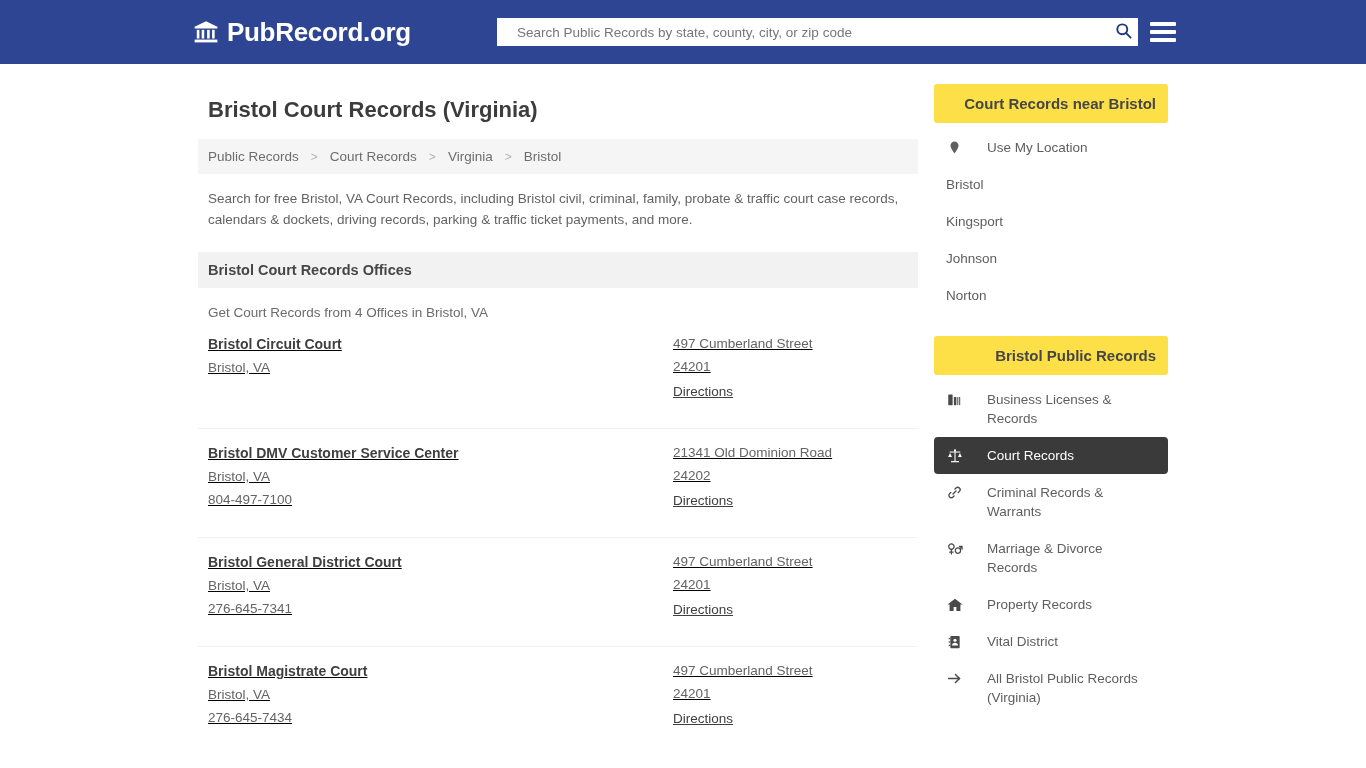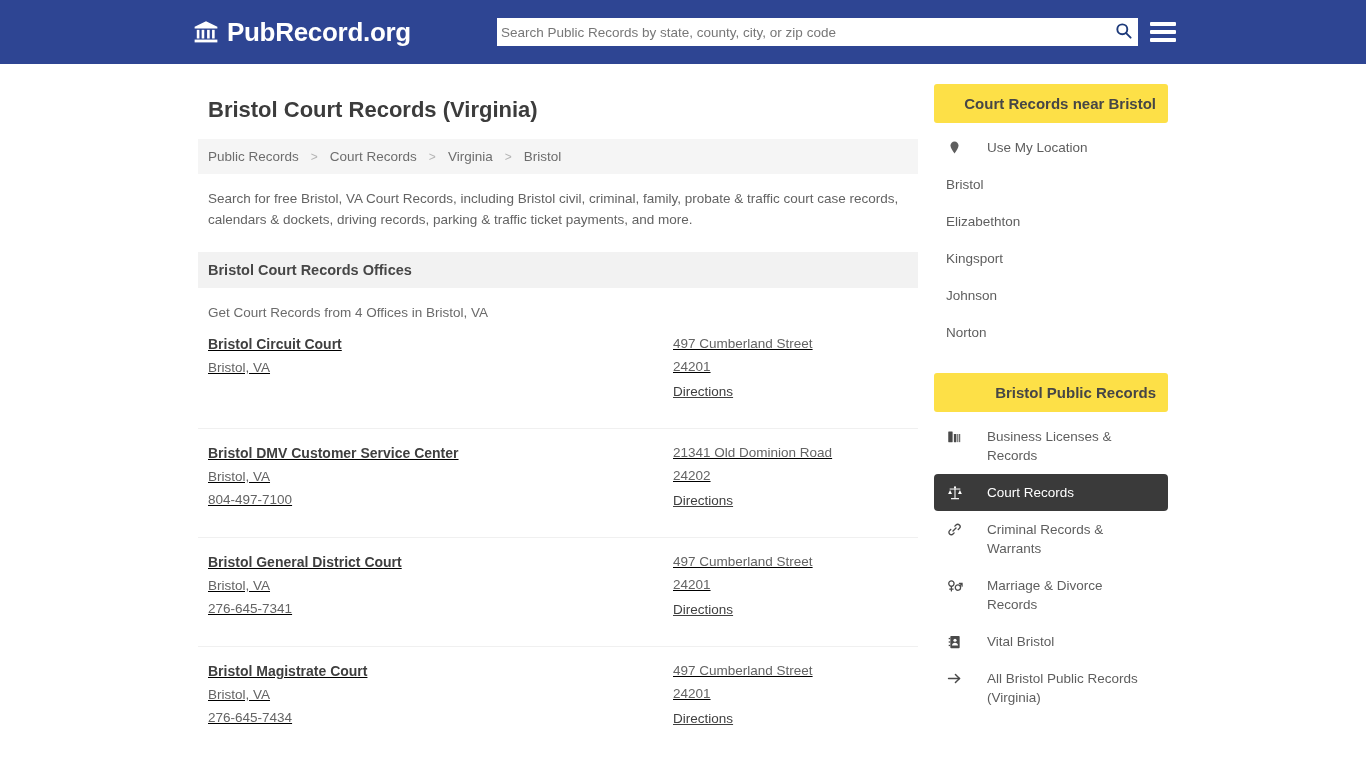--- a/index.html
+++ b/index.html
@@ -42,21 +42,21 @@
     height: 28px;
     background: #ffffff;
     display: flex;
     align-items: center;
   }
   .search-input {
     flex: 1;
     border: none;
     outline: none;
     height: 20px;
-    padding: 0 4px;
+    padding: 0 20px;
     font-size: 13.5px;
     font-family: "Liberation Sans", sans-serif;
     color: #333;
     background: transparent;
   }
   .search-input::placeholder { color: #777; }
   .search-btn {
     width: 30px; height: 28px;
     border: none; background: transparent;
     display: flex; align-items: center; justify-content: center;
@@ -340,23 +340,20 @@
               <path d="M12 1C7.9 1 4.6 4.3 4.6 8.4c0 5.6 7.4 14.6 7.4 14.6s7.4-9 7.4-14.6C19.4 4.3 16.1 1 12 1z"></path>
             </svg>
           </span>
           <span>Use My Location</span>
         </div>
 
         <div class="side-item plain">
           <span>Bristol</span>
         </div>
         <div class="side-item plain">
-          <span>Elizabethton</span>
-        </div>
-        <div class="side-item plain">
           <span>Kingsport</span>
         </div>
         <div class="side-item plain">
           <span>Johnson</span>
         </div>
         <div class="side-item plain">
           <span>Norton</span>
         </div>
       </div>
 
@@ -405,33 +402,41 @@
             <svg viewBox="0 0 24 24" width="16" height="16" fill="none" stroke="#4a4a4a" stroke-width="1.9" stroke-linecap="round">
               <circle cx="6.6" cy="8.4" r="4"></circle>
               <path d="M6.6 12.4v7M4 16.6h5.2"></path>
               <circle cx="16.4" cy="14.4" r="4"></circle>
               <path d="M19.3 11.5 22.6 8.2M18.6 8.2h4v4"></path>
             </svg>
           </span>
           <span>Marriage &amp; Divorce Records</span>
         </div>
 
+        <div class="side-item">
+          <span class="ic">
+            <svg viewBox="0 0 24 24" width="16" height="16" fill="#4a4a4a">
+              <path d="M12 2.6 0.8 11.4h3.1V21h6v-6h4.2v6h6v-9.6h3.1L12 2.6z"></path>
+            </svg>
+          </span>
+          <span>Property Records</span>
+        </div>
 
         <div class="side-item">
           <span class="ic">
             <svg viewBox="0 0 24 24" width="14" height="16" fill="#4a4a4a">
               <rect x="4" y="1.5" width="16" height="21" rx="1.6"></rect>
               <rect x="1.2" y="5" width="2.6" height="2.2" fill="#4a4a4a"></rect>
               <rect x="1.2" y="10.9" width="2.6" height="2.2" fill="#4a4a4a"></rect>
               <rect x="1.2" y="16.8" width="2.6" height="2.2" fill="#4a4a4a"></rect>
               <circle cx="12" cy="9" r="2.7" fill="#ffffff"></circle>
               <path d="M6.9 18c0-2.8 2.3-4.6 5.1-4.6s5.1 1.8 5.1 4.6H6.9z" fill="#ffffff"></path>
             </svg>
           </span>
-          <span>Vital Bristol</span>
+          <span>Vital District</span>
         </div>
 
         <div class="side-item">
           <span class="ic">
             <svg viewBox="0 0 24 24" width="15" height="15" fill="none" stroke="#4a4a4a" stroke-width="2.4" stroke-linecap="round" stroke-linejoin="round">
               <line x1="2.5" y1="12" x2="20" y2="12"></line>
               <polyline points="13.5,5.5 20,12 13.5,18.5"></polyline>
             </svg>
           </span>
           <span>All Bristol Public Records (Virginia)</span>

